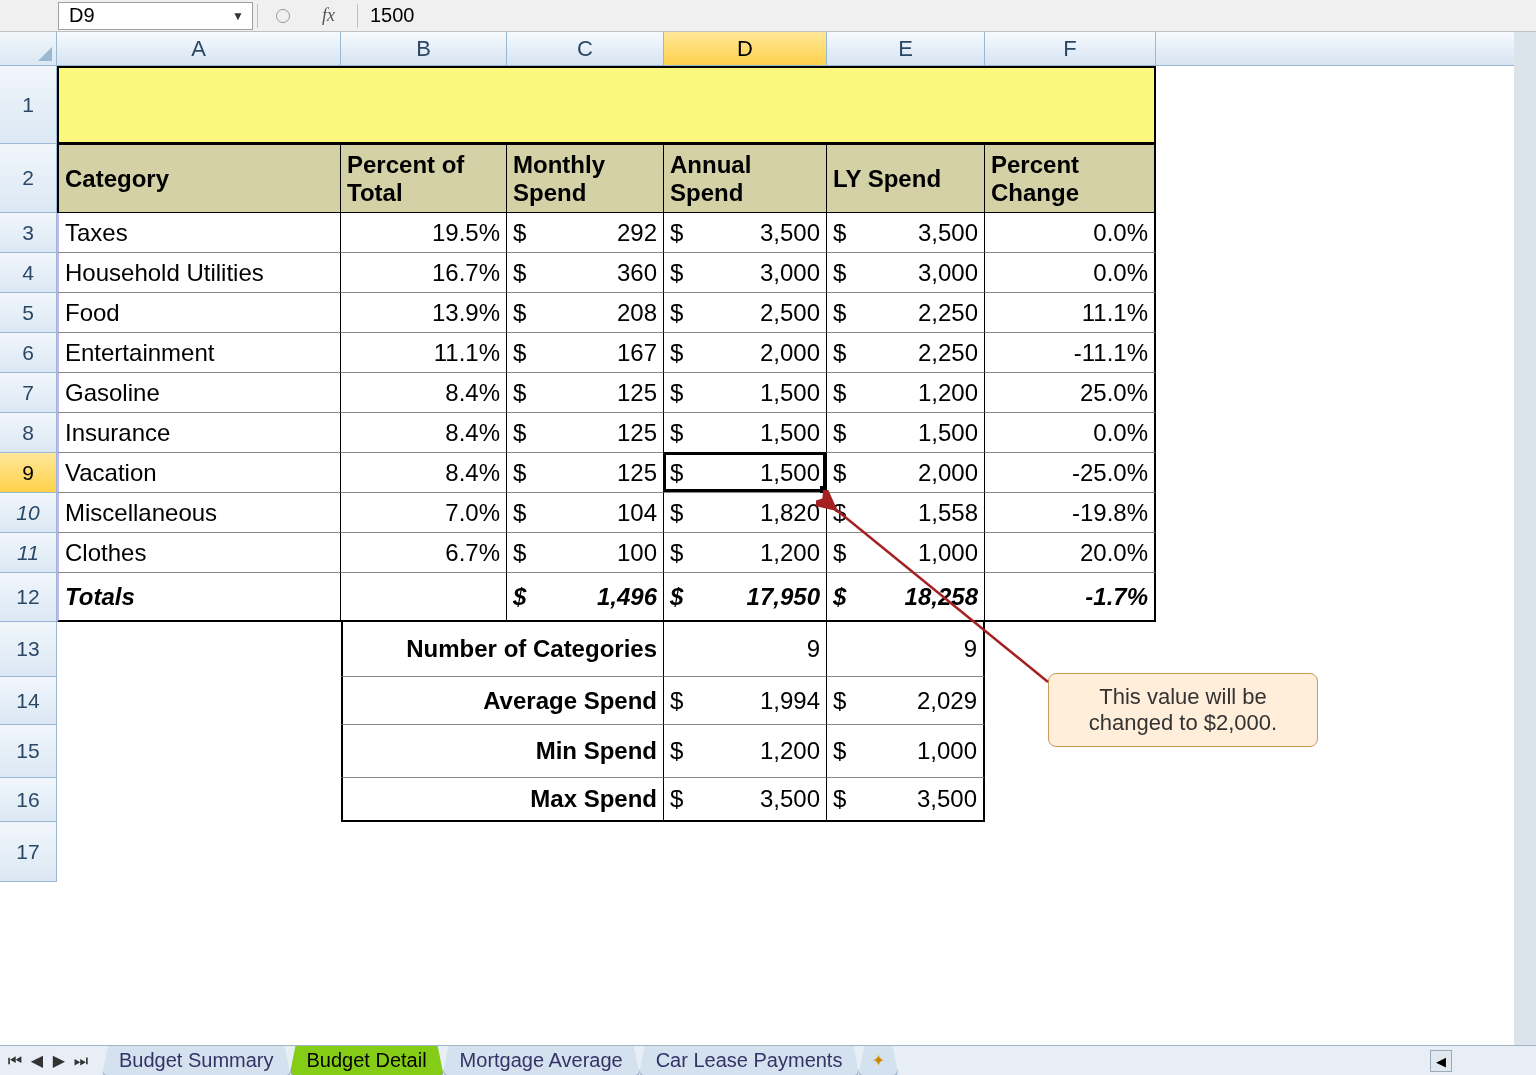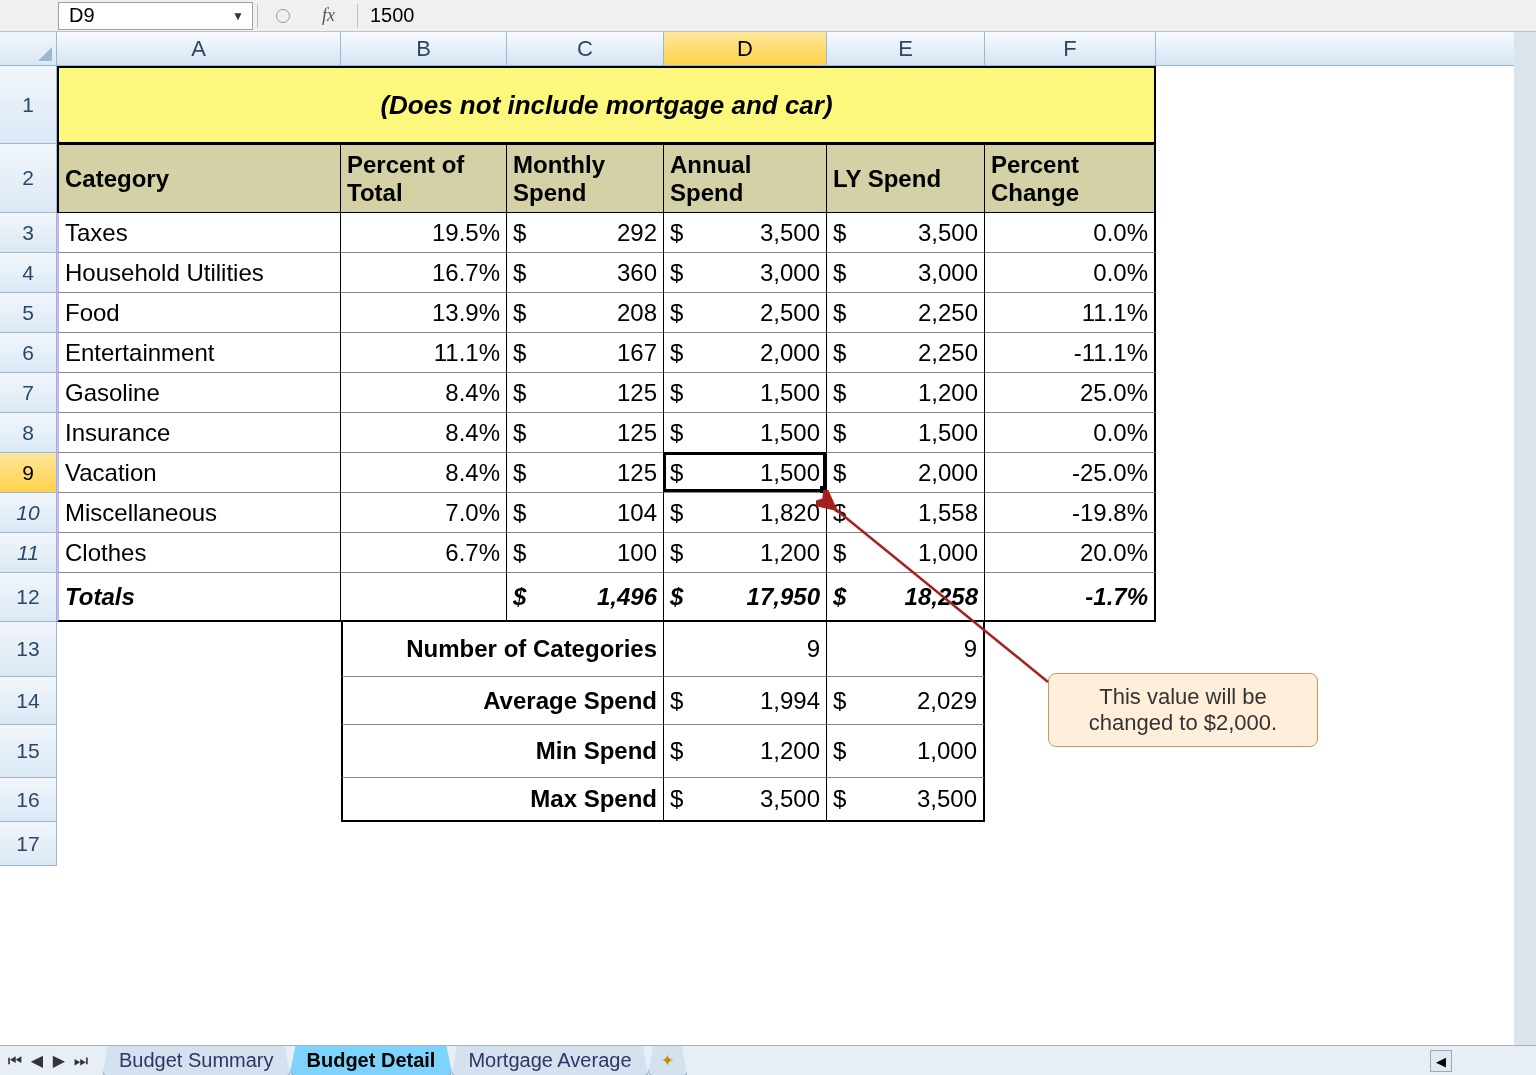--- a/index.html
+++ b/index.html
@@ -230,22 +230,22 @@
       border-top: none;
       background: #d4e1ee;
       font-size: 20px;
       color: #336;
       border-radius: 0 0 5px 5px;
       margin-right: -1px;
       cursor: pointer;
       clip-path: polygon(6px 0, calc(100% - 6px) 0, 100% 100%, 0 100%);
     }
     .tab.active {
-      background: #7dd3fc;
-      font-weight: bold;
+      background: #84cc16;
+      font-weight: normal;
       color: #000;
     }
     .tab.insert {
       width: 40px;
       display: flex;
       align-items: center;
       justify-content: center;
       padding: 3px 4px;
     }
     .hscroll {
@@ -313,25 +313,24 @@
       <div class="row-head" style="height: 40px;">7</div>
       <div class="row-head" style="height: 40px;">8</div>
       <div class="row-head sel" style="height: 40px;">9</div>
       <div class="row-head" style="height: 40px; font-style: italic;">10</div>
       <div class="row-head" style="height: 40px; font-style: italic;">11</div>
       <div class="row-head" style="height: 49px;">12</div>
       <div class="row-head" style="height: 55px;">13</div>
       <div class="row-head" style="height: 48px;">14</div>
       <div class="row-head" style="height: 53px;">15</div>
       <div class="row-head" style="height: 44px;">16</div>
-      <div class="row-head" style="height: 44px;">17</div>
+      <div class="row-head" style="height: 60px;">17</div>
     </div>
   <div class="cells" id="cells">
       <div class="cell htitle" style="left: 0px; top: 0px; width: 1099px; height: 78px;">
-        <div class="t2">(Does not include mortgage and car)</div>
       </div>
       <div class="cell hdr first" style="left: 0px; top: 78px; width: 284px; height: 69px;">Category</div>
       <div class="cell hdr" style="left: 284px; top: 78px; width: 166px; height: 69px;">Percent of Total</div>
       <div class="cell hdr" style="left: 450px; top: 78px; width: 157px; height: 69px;">Monthly Spend</div>
       <div class="cell hdr" style="left: 607px; top: 78px; width: 163px; height: 69px;">Annual Spend</div>
       <div class="cell hdr" style="left: 770px; top: 78px; width: 158px; height: 69px;">LY Spend</div>
       <div class="cell hdr last" style="left: 928px; top: 78px; width: 171px; height: 69px;">Percent Change</div>
       <div class="cell data first" style="left: 0px; top: 147px; width: 284px; height: 40px;">Taxes</div>
       <div class="cell data pct" style="left: 284px; top: 147px; width: 166px; height: 40px;">19.5%</div>
       <div class="cell data curr" style="left: 450px; top: 147px; width: 157px; height: 40px;">
@@ -535,20 +534,21 @@
   <div class="nav-btns">
     <div class="nav-btn">⏮</div>
     <div class="nav-btn">◀</div>
     <div class="nav-btn">▶</div>
     <div class="nav-btn">⏭</div>
   </div>
   <div id="tabs" style="display:flex;margin-left:10px">
       <div class="tab">Budget Summary</div>
       <div class="tab active">Budget Detail</div>
       <div class="tab">Mortgage Average</div>
+      <div class="tab">Car Lease Payments</div>
       <div class="tab insert">
         <span style="color:#c80;font-size:16px">✦</span>
       </div>
     </div>
   <div class="hscroll">
     <div class="sbtn">◀</div>
   </div>
 </div>
 
 </body></html>

